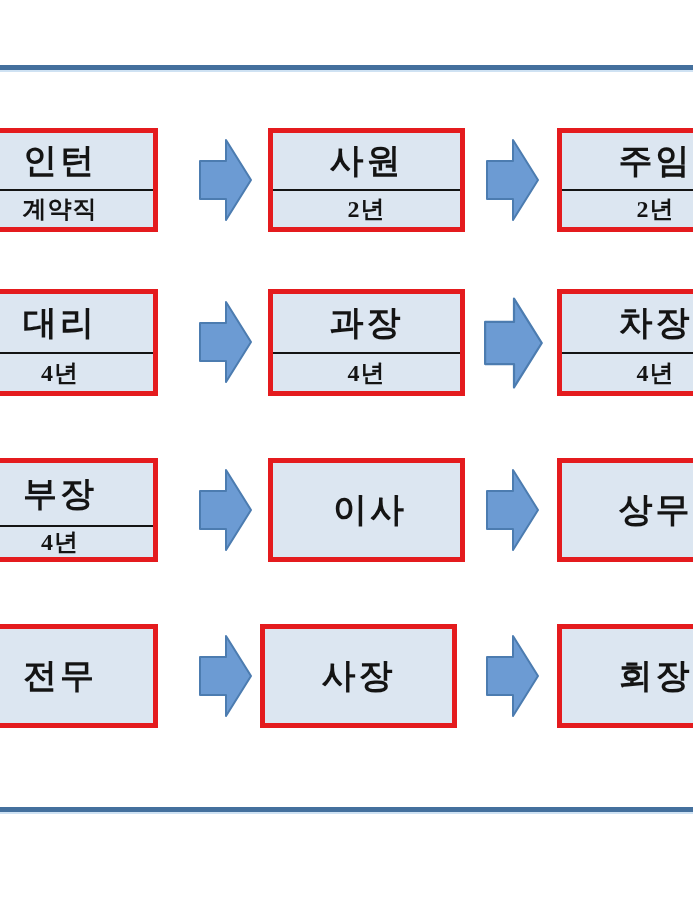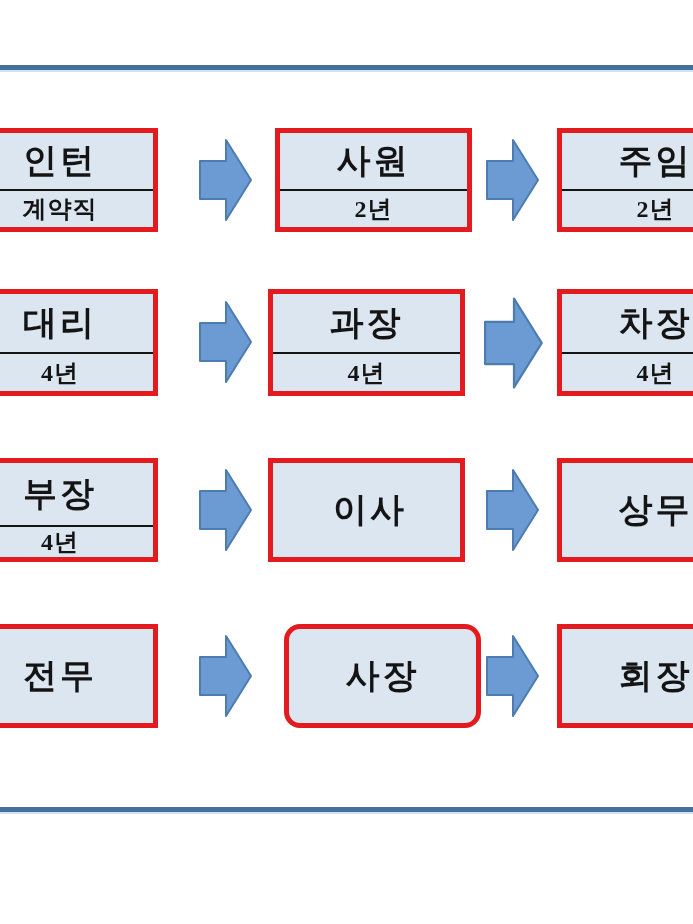--- a/index.html
+++ b/index.html
@@ -91,21 +91,21 @@
   <div class="box" style="left:-38px;top:128px;width:196px;height:104px;">
     <div class="title">인턴</div>
     <div class="divider"></div>
     <div class="subtitle">계약직</div>
   </div>
   <div class="arrow" style="left:199px;top:137px;">
     <svg viewBox="0 0 54 86">
         <polygon points="1,24 27,24 27,3 52,43 27,83 27,62 1,62"></polygon>
       </svg>
   </div>
-  <div class="box" style="left:275px;top:128px;width:197px;height:104px;">
+  <div class="box" style="left:268px;top:128px;width:197px;height:104px;">
     <div class="title">사원</div>
     <div class="divider"></div>
     <div class="subtitle">2년</div>
   </div>
   <div class="arrow" style="left:486px;top:137px;">
     <svg viewBox="0 0 54 86">
         <polygon points="1,24 27,24 27,3 52,43 27,83 27,62 1,62"></polygon>
       </svg>
   </div>
   <div class="box" style="left:557px;top:128px;width:197px;height:104px;">
@@ -163,21 +163,21 @@
   </div>
 
   <div class="box single" style="left:-38px;top:624px;width:196px;height:104px;">
     <div class="title">전무</div>
   </div>
   <div class="arrow" style="left:199px;top:633px;">
     <svg viewBox="0 0 54 86">
         <polygon points="1,24 27,24 27,3 52,43 27,83 27,62 1,62"></polygon>
       </svg>
   </div>
-  <div class="box single" style="left:284px;top:624px;width:197px;height:104px;border-radius:16px;">
+  <div class="box single" style="left:260px;top:624px;width:197px;height:104px;">
     <div class="title">사장</div>
   </div>
   <div class="arrow" style="left:486px;top:633px;">
     <svg viewBox="0 0 54 86">
         <polygon points="1,24 27,24 27,3 52,43 27,83 27,62 1,62"></polygon>
       </svg>
   </div>
   <div class="box single" style="left:557px;top:624px;width:197px;height:104px;">
     <div class="title">회장</div>
   </div>

